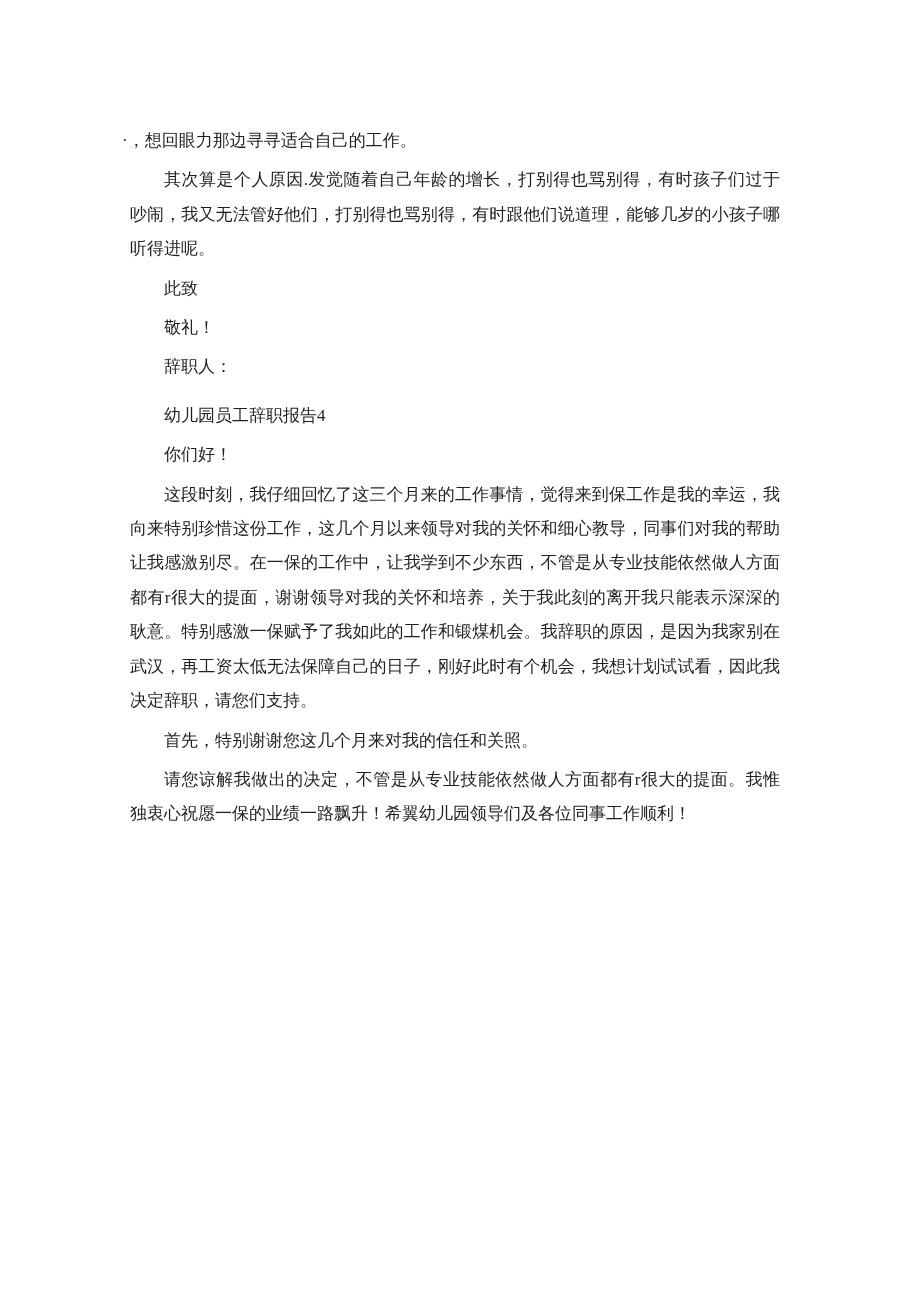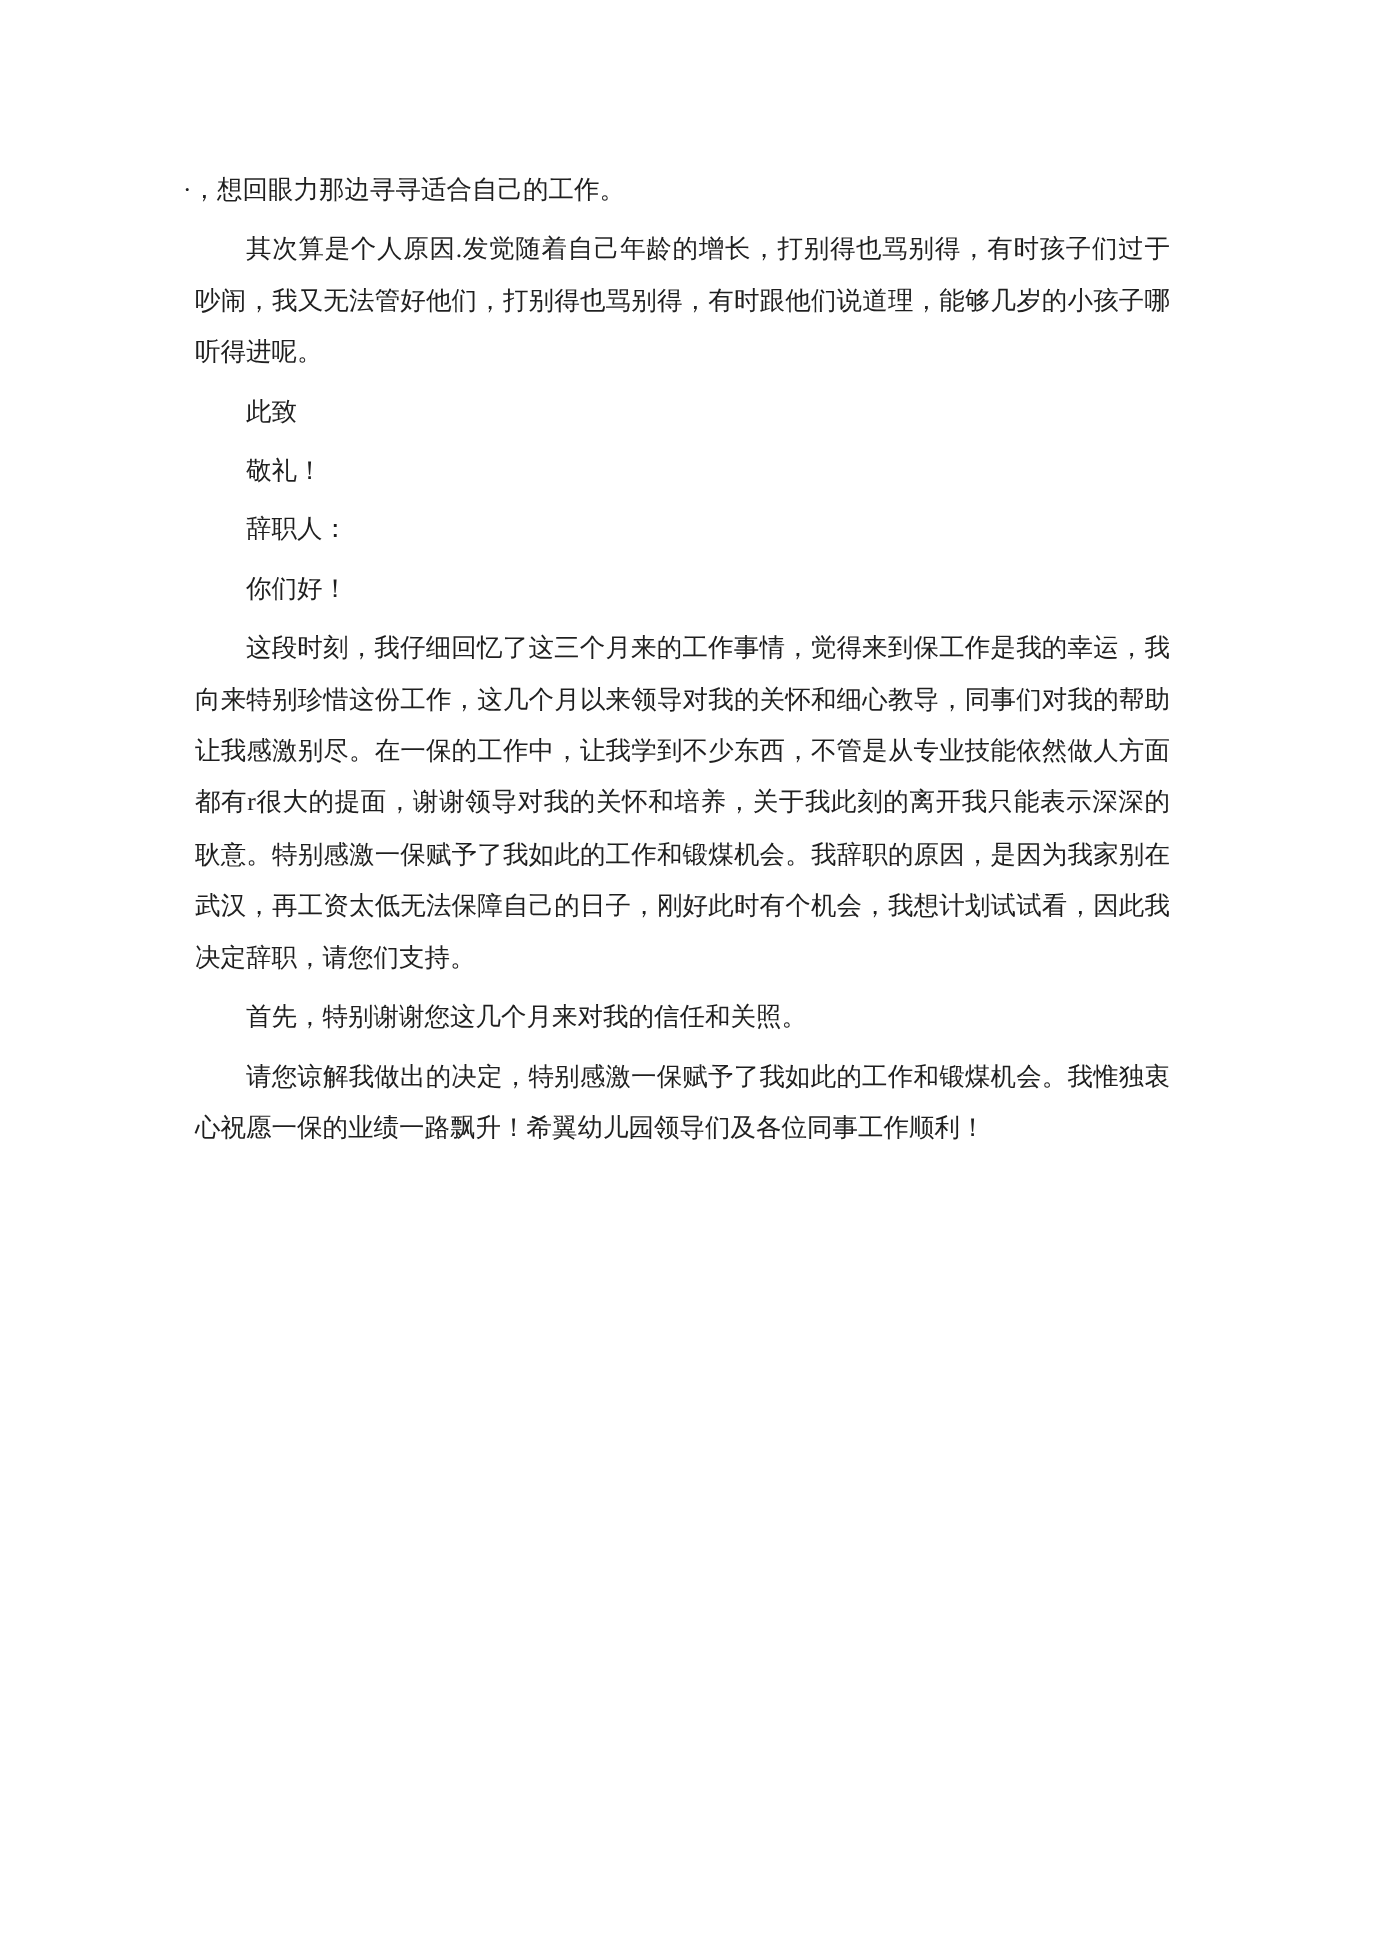--- a/index.html
+++ b/index.html
@@ -10,21 +10,21 @@
   body {
     width: 920px;
     height: 1301px;
     position: relative;
     overflow: hidden;
     font-family: "Liberation Serif", "DejaVu Serif", serif;
   }
   .doc {
     position: absolute;
     left: 130px;
-    top: 110px;
+    top: 124px;
     width: 650px;
     color: #1f1f1f;
     font-size: 17px;
     line-height: 34.4px;
     text-align: justify;
     letter-spacing: 0;
   }
   .para {
     margin: 0 0 5px 0;
     text-indent: 2em;
@@ -40,17 +40,18 @@
 </style>
 </head>
 <body>
 
 <div class="doc">
   <p class="para no-indent">·，想回眼力那边寻寻适合自己的工作。</p>
   <p class="para">其次算是个人原因.发觉随着自己年龄的增长，打别得也骂别得，有时孩子们过于吵闹，我又无法管好他们，打别得也骂别得，有时跟他们说道理，能够几岁的小孩子哪听得进呢。</p>
   <p class="para">此致</p>
   <p class="para">敬礼！</p>
   <p class="para">辞职人：</p>
+  <p class="para section-gap">幼儿园员工辞职报告4</p>
   <p class="para">你们好！</p>
   <p class="para">这段时刻，我仔细回忆了这三个月来的工作事情，觉得来到保工作是我的幸运，我向来特别珍惜这份工作，这几个月以来领导对我的关怀和细心教导，同事们对我的帮助让我感激别尽。在一保的工作中，让我学到不少东西，不管是从专业技能依然做人方面都有r很大的提面，谢谢领导对我的关怀和培养，关于我此刻的离开我只能表示深深的耿意。特别感激一保赋予了我如此的工作和锻煤机会。我辞职的原因，是因为我家别在武汉，再工资太低无法保障自己的日子，刚好此时有个机会，我想计划试试看，因此我决定辞职，请您们支持。</p>
   <p class="para">首先，特别谢谢您这几个月来对我的信任和关照。</p>
-  <p class="para">请您谅解我做出的决定，特别感激一保赋予了我如此的工作和锻煤机会。我惟独衷心祝愿一保的业绩一路飘升！希翼幼儿园领导们及各位同事工作顺利！</p>
+  <p class="para">请您谅解我做出的决定，不管是从专业技能依然做人方面都有r很大的提面。我惟独衷心祝愿一保的业绩一路飘升！希翼幼儿园领导们及各位同事工作顺利！</p>
 </div>
 
 </body></html>

